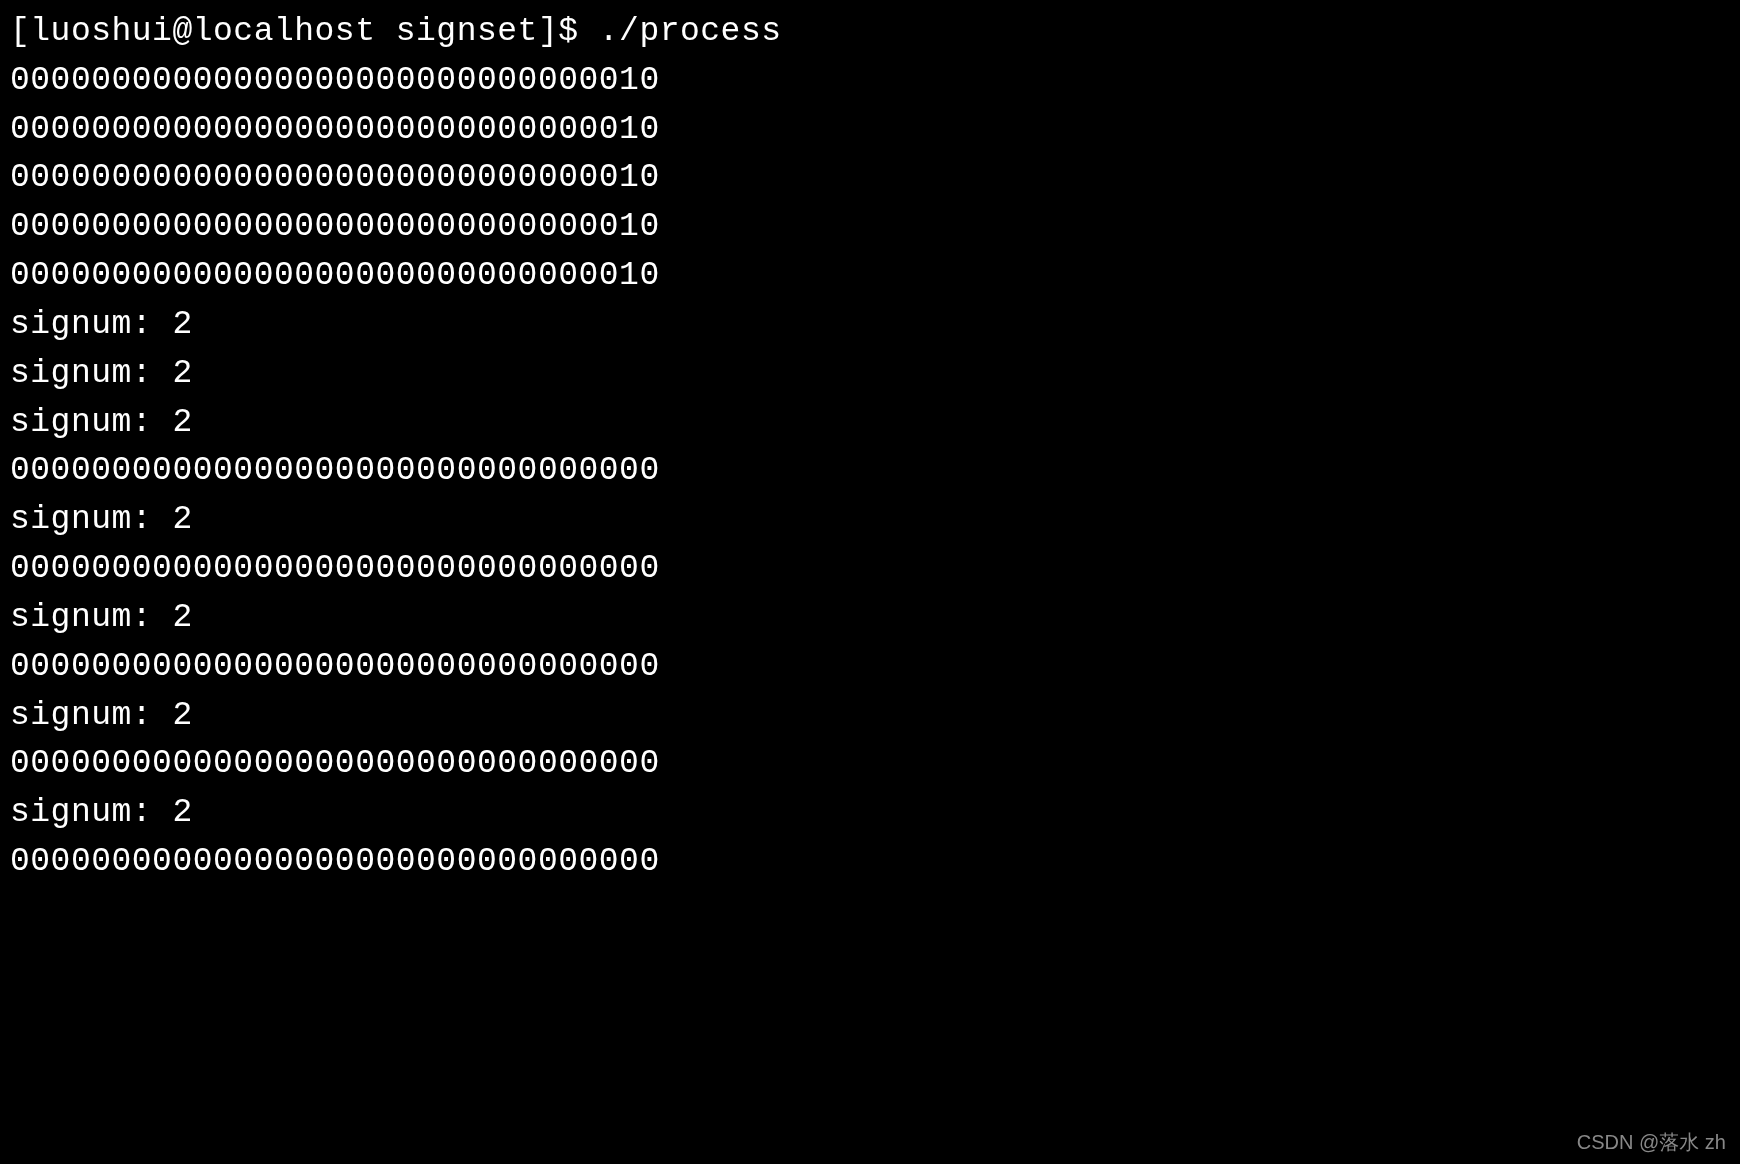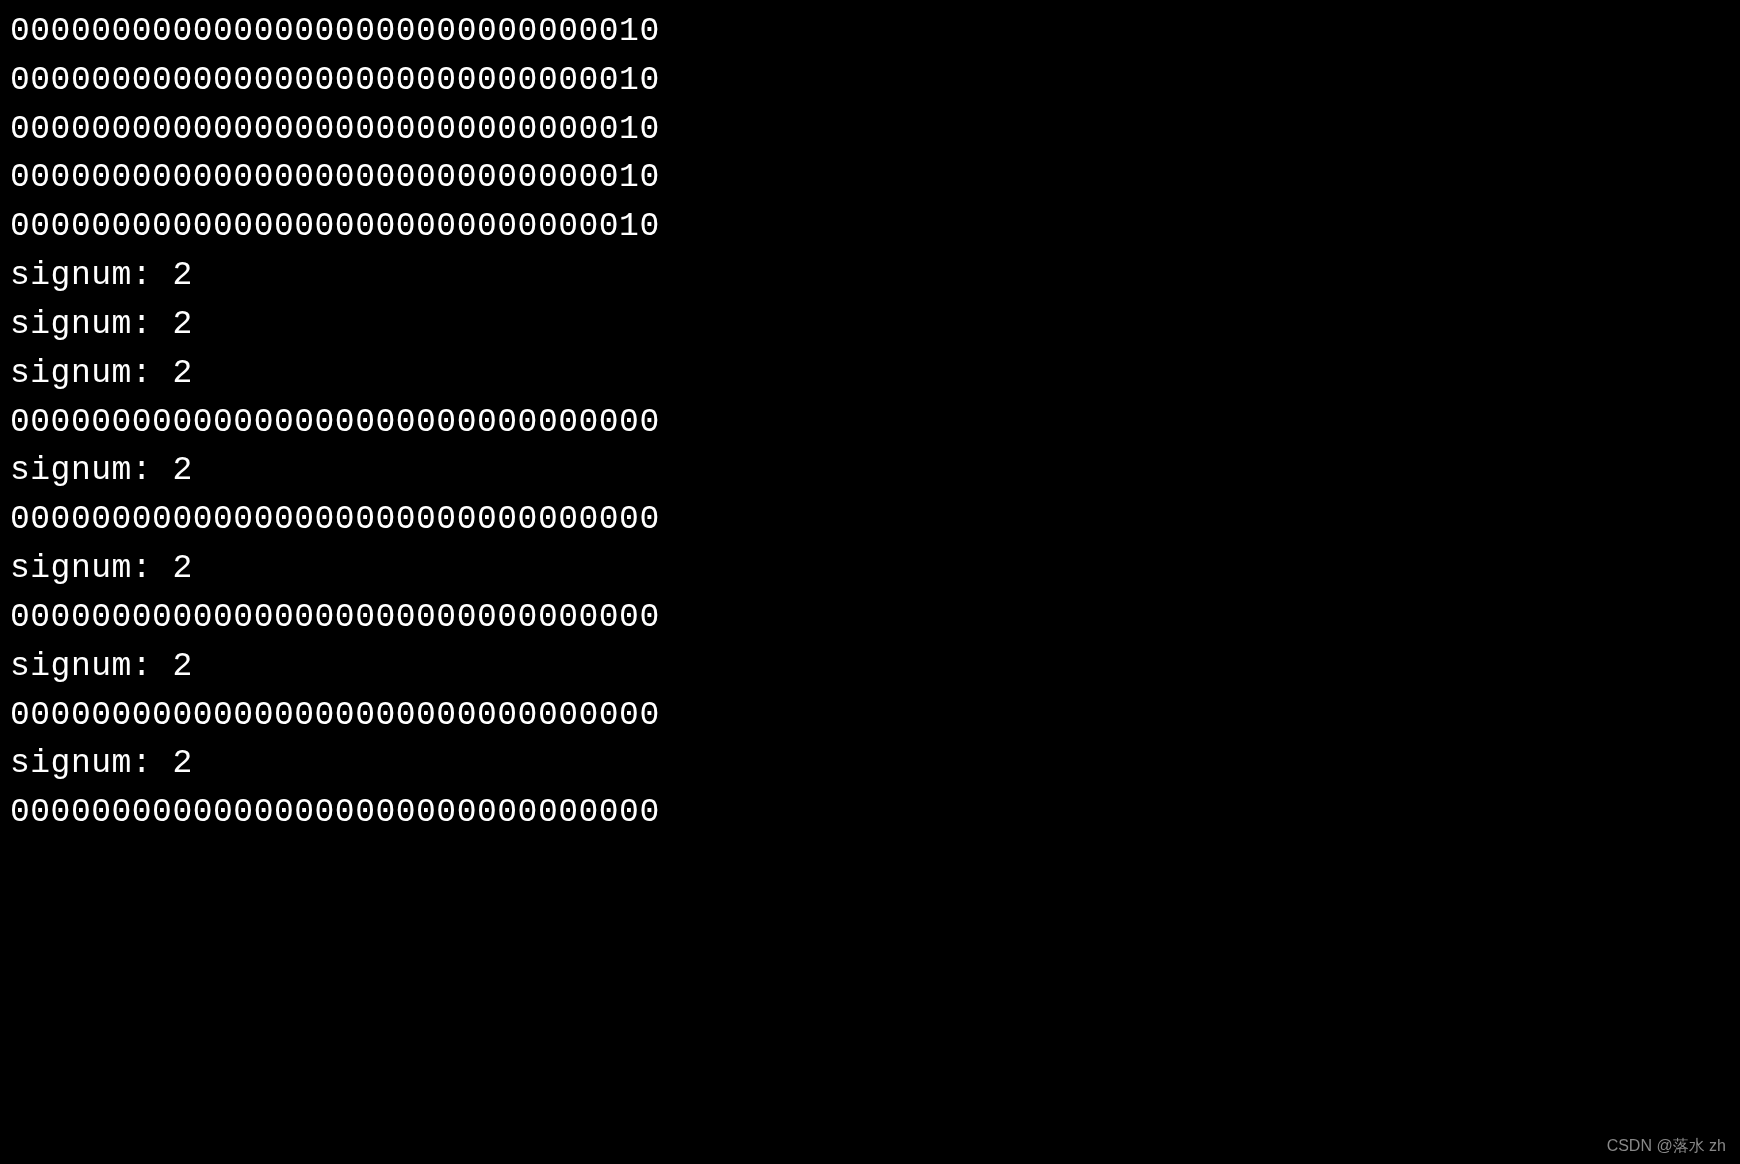--- a/index.html
+++ b/index.html
@@ -23,30 +23,31 @@
     }
     .terminal-line {
       white-space: pre;
       display: block;
     }
     .watermark {
       position: absolute;
       bottom: 6px;
       right: 14px;
       color: #888888;
-      font-size: 16px;
+      font-size: 20px;
       font-family: sans-serif;
       font-weight: normal;
       letter-spacing: 0;
     }
   </style>
 </head>
 <body>
 
 <div>
+  <div class="terminal-line"><span>[luoshui@localhost signset]$ </span><span>./process</span></div>
   <div class="terminal-line">00000000000000000000000000000010</div>
   <div class="terminal-line">00000000000000000000000000000010</div>
   <div class="terminal-line">00000000000000000000000000000010</div>
   <div class="terminal-line">00000000000000000000000000000010</div>
   <div class="terminal-line">00000000000000000000000000000010</div>
   <div class="terminal-line">signum: 2</div>
   <div class="terminal-line">signum: 2</div>
   <div class="terminal-line">signum: 2</div>
   <div class="terminal-line">00000000000000000000000000000000</div>
   <div class="terminal-line">signum: 2</div>

